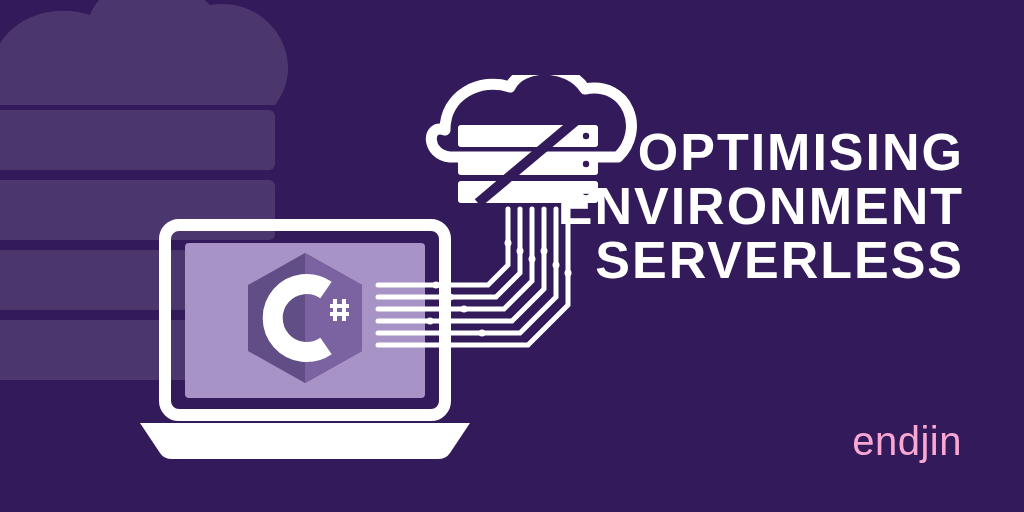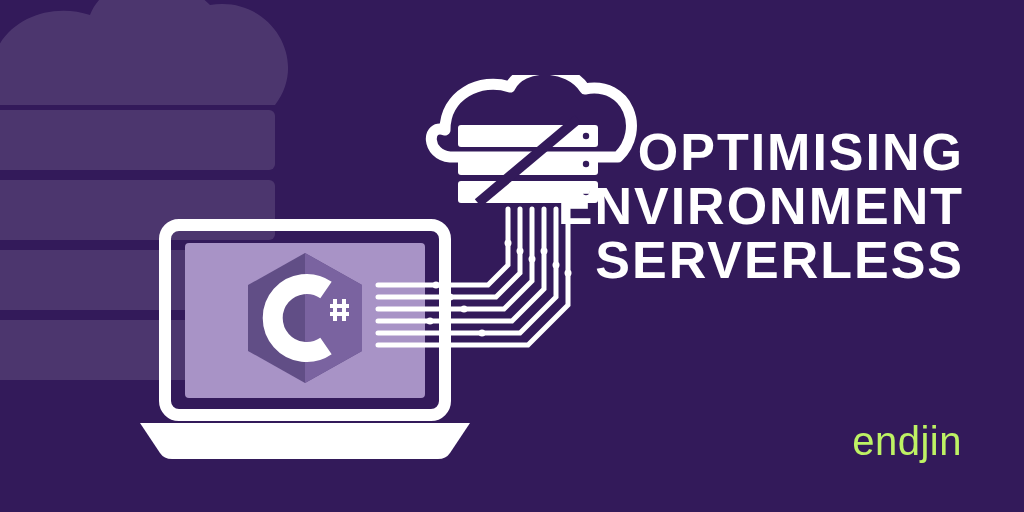--- a/index.html
+++ b/index.html
@@ -33,21 +33,21 @@
     font-size: 52px;
     line-height: 1.04;
     letter-spacing: 2px;
     font-family: Impact, "Arial Black", Arial, sans-serif;
     font-stretch: condensed;
   }
   .brand {
     position: absolute;
     right: 62px;
     bottom: 48px;
-    color: #bef264;
+    color: #f9a8d4;
     font-family: Arial, Helvetica, sans-serif;
     font-weight: 400;
     font-size: 40px;
     letter-spacing: 0.5px;
   }
 </style>
 </head>
 <body>
 
 <div class="bg-deco">

